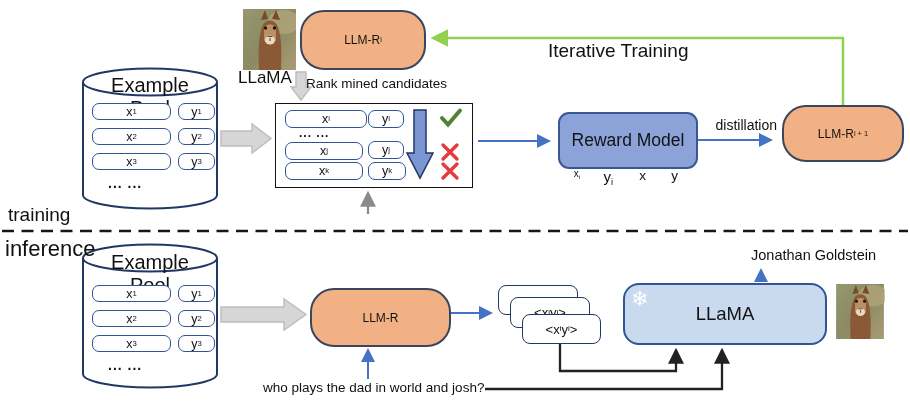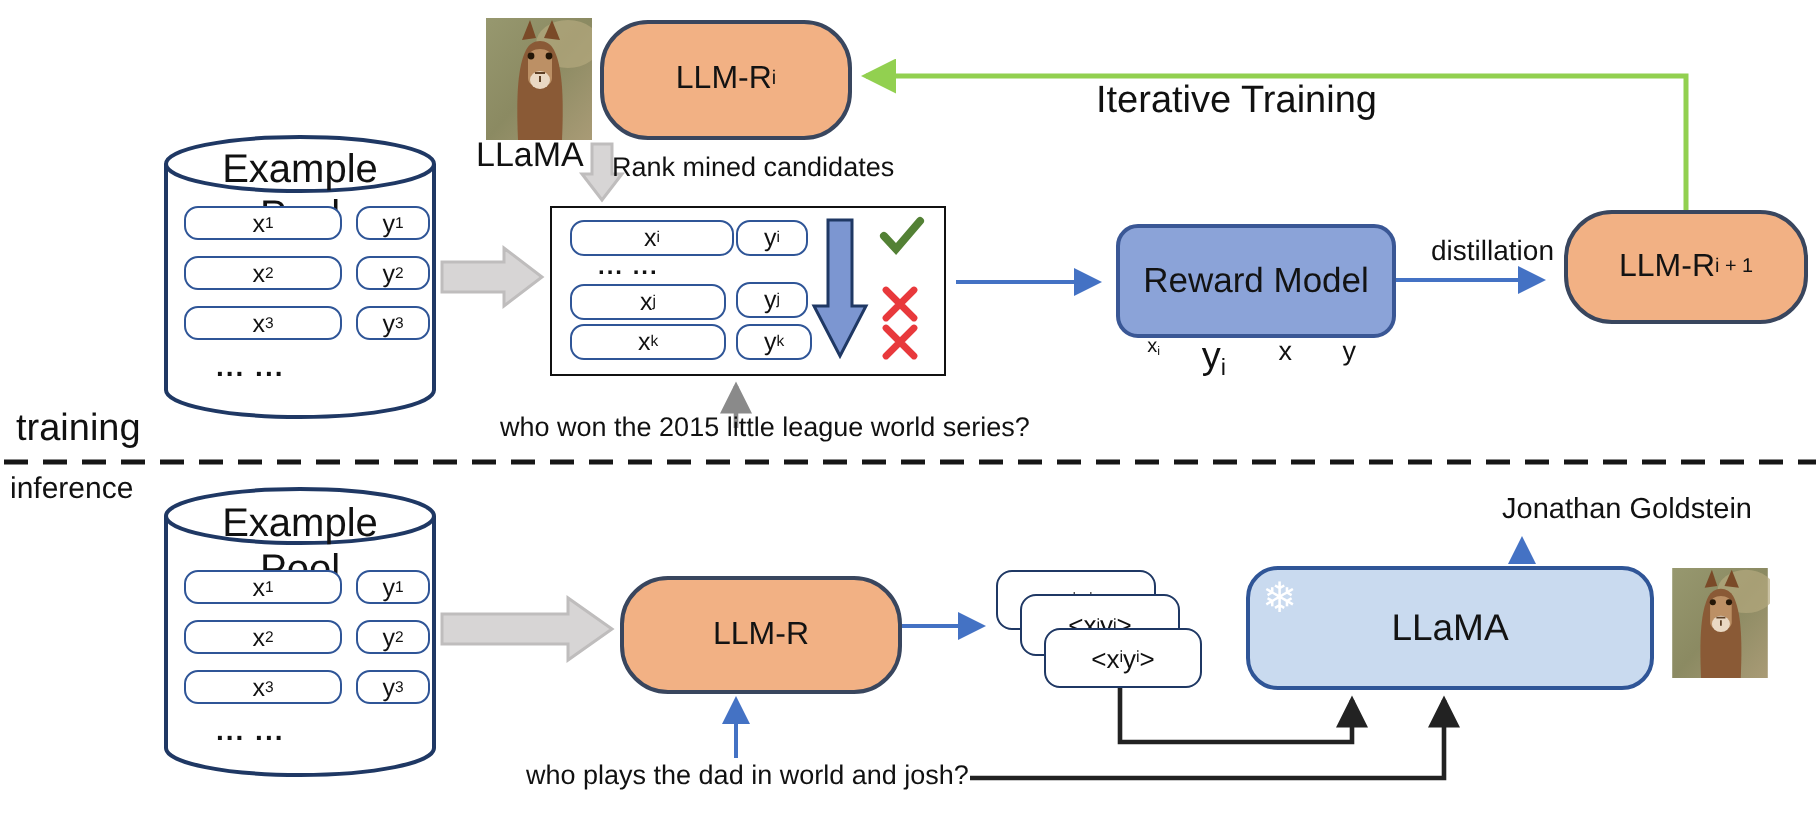--- a/index.html
+++ b/index.html
@@ -4,21 +4,21 @@
 <style>
   html,body { margin:0; padding:0; background:#fff; }
   .stage {
     position:relative; width:910px; height:407px; background:#ffffff;
     font-family:"Liberation Sans", sans-serif; color:#111; overflow:hidden;
   }
   .abs { position:absolute; }
   svg.overlay { position:absolute; left:0; top:0; pointer-events:none; }
   .box {
     position:absolute; display:flex; align-items:center; justify-content:center;
-    border:2px solid #39465E; border-radius:24px; font-size:16px; color:#131313;
+    border:2px solid #39465E; border-radius:24px; font-size:12px; color:#131313;
   }
   .orange { background:#F2B184; }
   .bluebox { background:#8BA3D8; border-color:#3A5795; border-radius:11px; }
   .lightblue { background:#C9DAEF; border-color:#2F5597; border-radius:16px; }
   .pill {
     position:absolute; display:flex; align-items:center; justify-content:center;
     background:#fff; border:1.5px solid #2F5597; border-radius:7px; font-size:12.5px;
   }
   .card {
     position:absolute; display:flex; align-items:center; justify-content:center;
@@ -200,37 +200,36 @@
         <sub>k</sub>
       </div>
     <svg style="position:absolute;left:0;top:0;" width="196" height="83" viewBox="0 0 196 83">
       <polygon points="138,6 150,6 150,49 157,49 144,74 131,49 138,49" fill="#7C96D1" stroke="#1F3864" stroke-width="1.5"></polygon>
       <path d="M166,14 l6,6.5 l12,-14" fill="none" stroke="#538135" stroke-width="4" stroke-linecap="round"></path>
       <path d="M167,41 L181,55 M181,41 L167,55" stroke="#E8393C" stroke-width="3.4" stroke-linecap="round"></path>
       <path d="M167,60 L181,74 M181,60 L167,74" stroke="#E8393C" stroke-width="3.4" stroke-linecap="round"></path>
     </svg>
   </div>
 
-  <div class="t center" style="left:250px;top:206px;width:256px;font-size:13.5px;">who won the 2015 little league world series?</div>
 
   <div class="box bluebox" style="left:558px;top:112px;width:136px;height:53px;font-size:17.5px;text-align:right;">Reward Model</div>
   <div class="t center" style="left:556px;top:168px;width:24px;font-size:10px;"><span>x</span><sub>i</sub></div>
-  <div class="t center" style="left:589px;top:168px;width:24px;font-size:19px;"><span>y</span><sub>i</sub></div>
+  <div class="t center" style="left:589px;top:168px;width:24px;font-size:15px;"><span>y</span><sub>i</sub></div>
   <div class="t center" style="left:622px;top:168px;width:24px;font-size:13.5px;"><span>x</span><sub></sub></div>
   <div class="t center" style="left:654px;top:168px;width:24px;font-size:13.5px;"><span>y</span><sub></sub></div>
 
   <div class="t center" style="left:697px;top:117px;width:80px;font-size:14px;">distillation</div>
 
   <div class="box orange" style="left:782px;top:105px;width:118px;height:53px;">
     <span>LLM-R</span>
       <sub>i + 1</sub>
   </div>
 
   <div class="t" style="left:8px;top:204px;font-size:19px;">training</div>
-  <div class="t" style="left:5px;top:236px;font-size:15px;">inference</div>
+  <div class="t" style="left:5px;top:236px;font-size:22px;">inference</div>
 
   <div class="box orange" style="left:310px;top:288px;width:137px;height:55px;">LLM-R</div>
 
   <div class="card" style="left:498px;top:285px;width:78px;height:28px;">
     <span>&lt;x</span>
       <sub>i</sub>
       <span> y</span>
       <sub>i</sub>
       <span>&gt;</span>
   </div>

